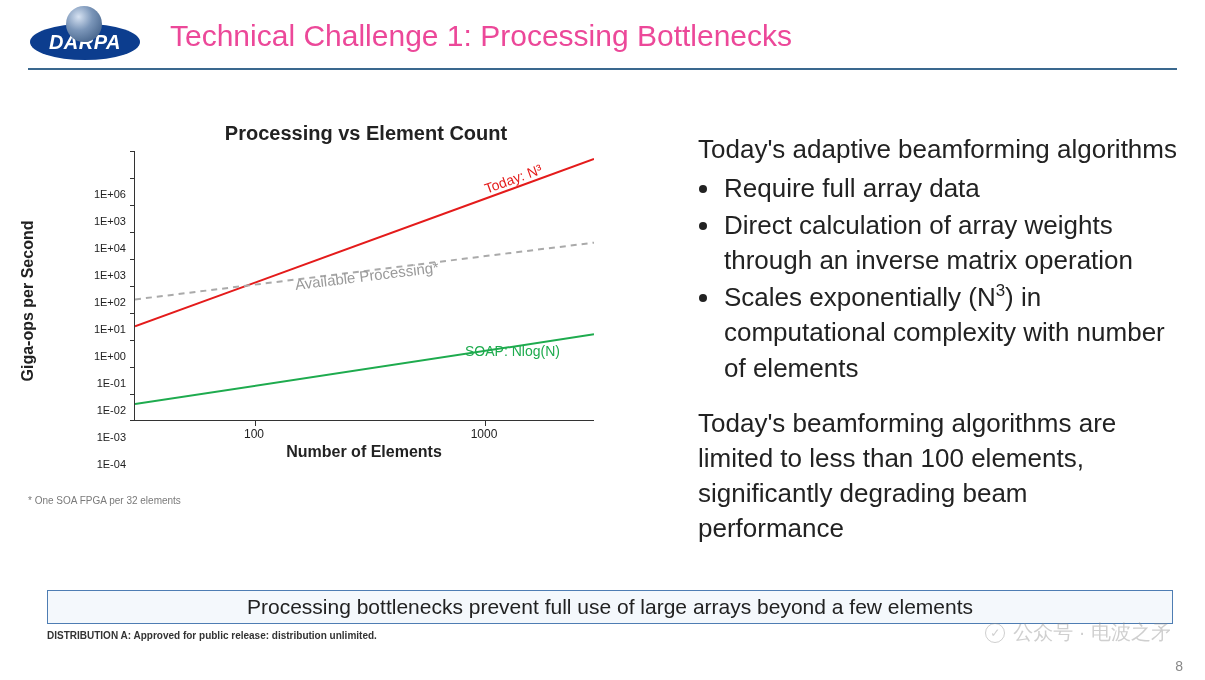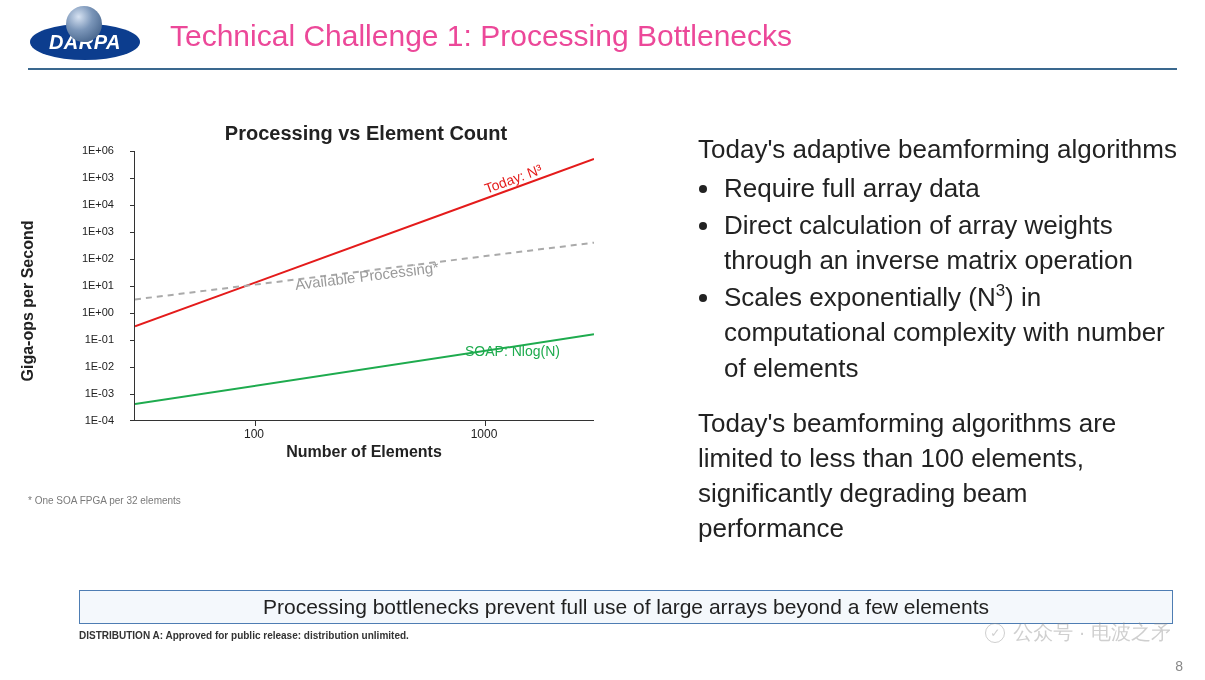--- a/index.html
+++ b/index.html
@@ -103,21 +103,21 @@
     }
     .yticks {
       position: absolute;
       left: 36px;
       top: -7px;
       width: 46px;
       height: 284px;
       font-size: 11px;
       text-align: right;
     }
-    .ytick { position: absolute; right: 16px; width: 46px; }
+    .ytick { position: absolute; right: 4px; width: 46px; margin-top: 44px; }
     .xticks {
       position: absolute;
       left: 86px;
       top: 276px;
       width: 460px;
       font-size: 12px;
       text-align: center;
     }
     .xtick { position: absolute; transform: translateX(-50%); }
     .xlabel {
@@ -145,21 +145,21 @@
     .text-col {
       flex: 1;
       padding: 40px 10px 0 50px;
       font-size: 26px;
       line-height: 1.35;
     }
     .text-col ul { margin: 4px 0 20px 24px; }
     .text-col li { margin-bottom: 2px; padding-left: 2px; }
     .lower {
       position: absolute;
-      left: 48px;
+      left: 16px;
       right: 32px;
       top: 590px;
       padding-left: 31px;
     }
     .callout {
       border: 1px solid #4e7db3;
       background: #f4f8fc;
       padding: 4px 8px;
       text-align: center;
       font-size: 21px;

